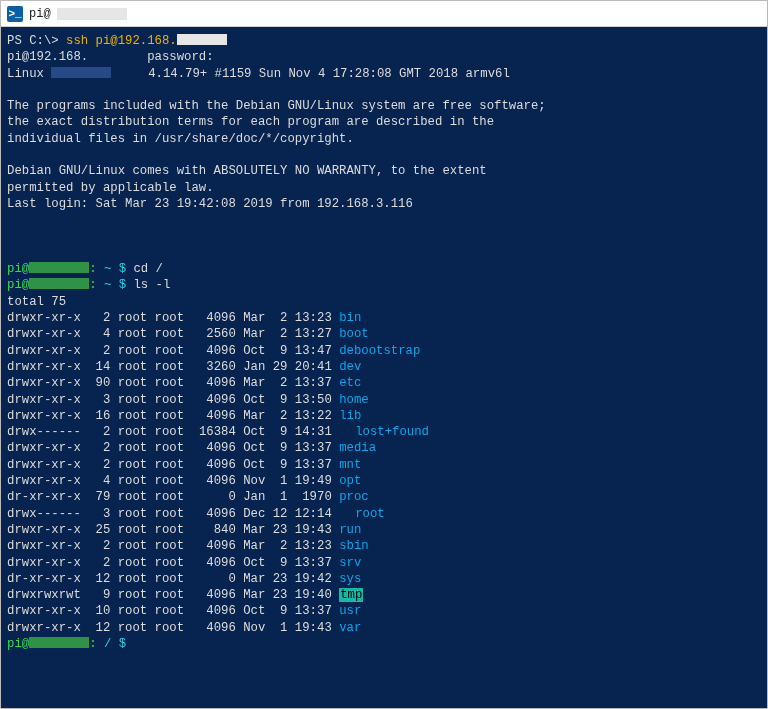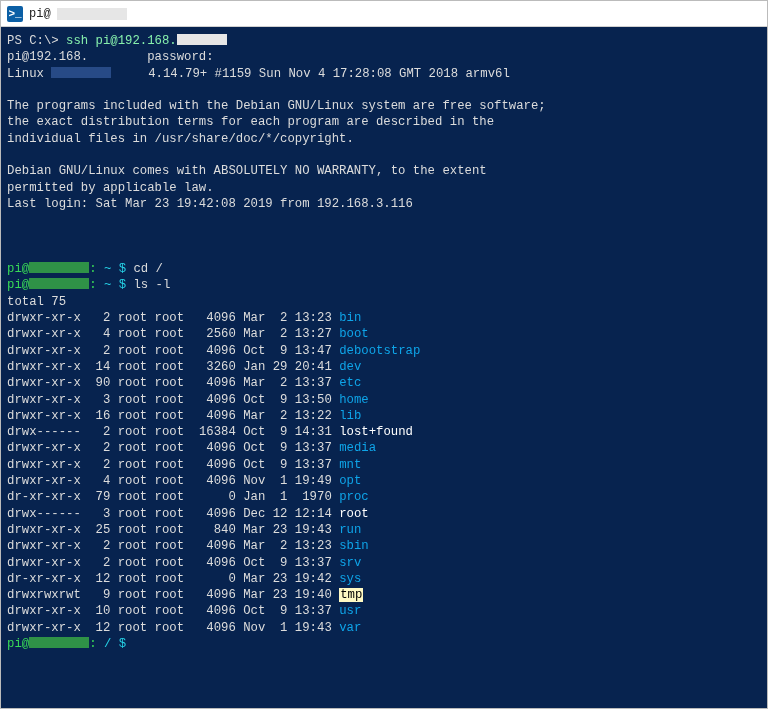--- a/index.html
+++ b/index.html
@@ -51,26 +51,26 @@
   .term {
     flex: 1 1 auto;
     background: #07234f;
     color: #dcdcdc;
     font-size: 12.3px;
     line-height: 16.3px;
     padding: 6px 6px 4px 6px;
     overflow: hidden;
     white-space: pre;
   }
-  .yellow { color: #86efac; }
+  .yellow { color: #eab308; }
   .green  { color: #38d957; }
   .cyan   { color: #26d1e6; }
   .dkblue { color: #0ea5e9; }
-  .blue   { color: #ffffff; }
-  .hl     { background: #fef9c3; color: #000; padding: 0 1px; }
+  .blue   { color: #0ea5e9; margin-left: 16px; }
+  .hl     { background: #14b8a6; color: #000; padding: 0 1px; }
   .line   { display: block; }
   .rb { display: inline-block; background: #274a86; width: 60px; height: 11px; vertical-align: -1px; }
   .rbw{ display: inline-block; background: #e6e6e6; width: 50px; height: 11px; vertical-align: -1px; }
   .rbg{ display: inline-block; background: #2f9247; width: 60px; height: 11px; vertical-align: -1px; }
 </style>
 </head>
 <body>
 
 <div class="window">
   <div class="titlebar">

